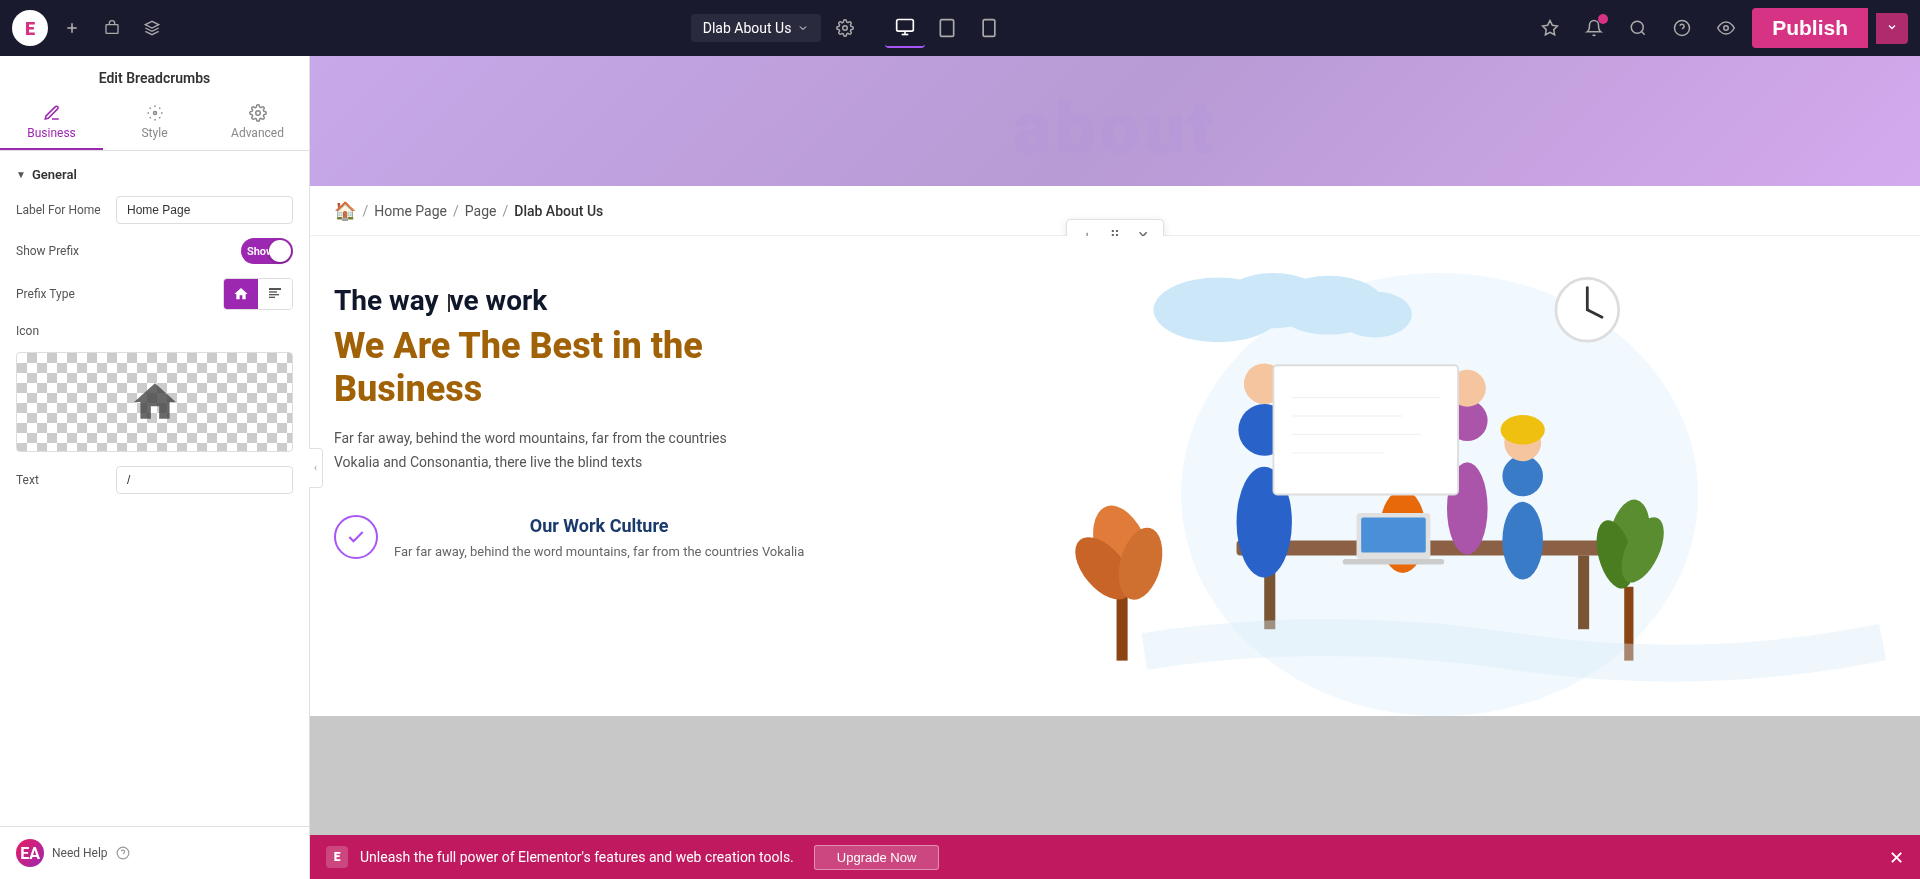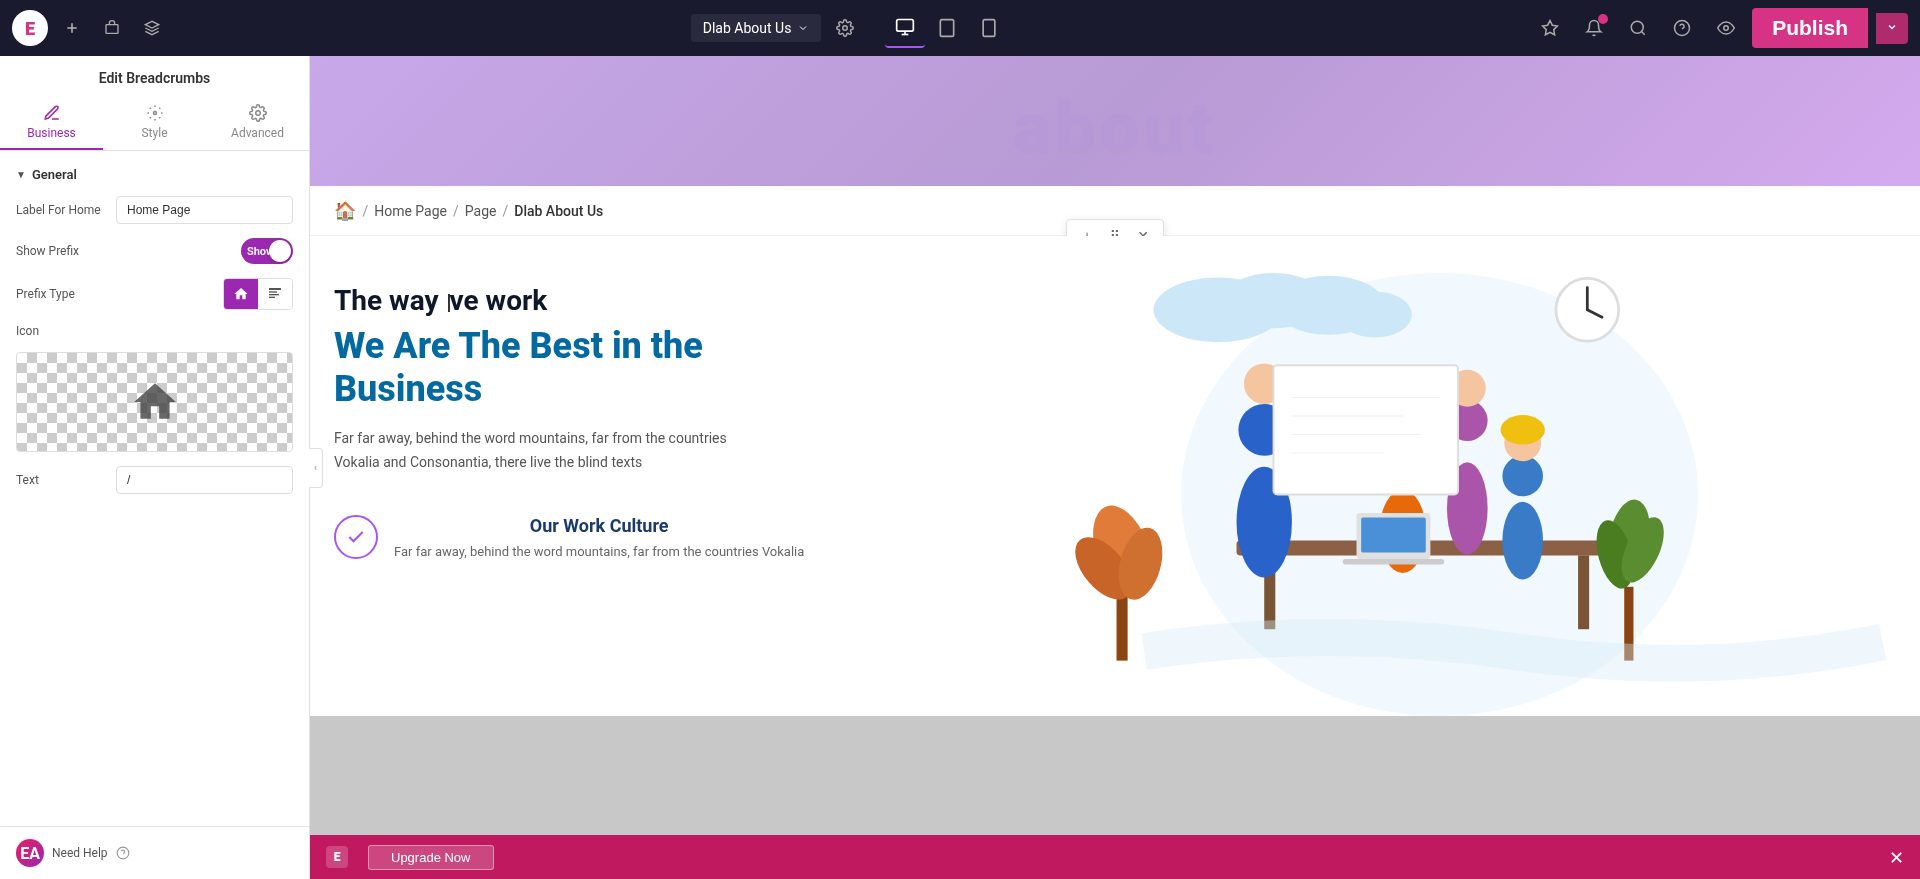--- a/index.html
+++ b/index.html
@@ -274,21 +274,21 @@
     .content-section {
       padding: 48px 24px 24px 24px;
       background: #fff;
     }
     .watermark-text {
       font-size: 28px; color: #0f172a; font-weight: 700;
       margin-bottom: 8px;
     }
     .main-heading {
       font-size: 36px; font-weight: 800;
-      color: #0369a1; line-height: 1.2;
+      color: #a16207; line-height: 1.2;
       margin-bottom: 16px;
     }
     .main-description {
       font-size: 14px; color: #555; line-height: 1.7;
       max-width: 420px; margin-bottom: 24px;
     }
     .work-culture-card {
       display: flex; align-items: flex-start; gap: 16px;
       padding-top: 16px;
     }
@@ -644,17 +644,18 @@
 
           <path d="M100 450 Q300 420 500 450 T900 440" stroke="#d8eaf8" stroke-width="40" fill="none" opacity="0.4"></path>
         </svg>
       </div>
     </div>
 
     <div class="notification-bar">
       <div class="elementor-icon">
         <span>E</span>
       </div>
+      <span>Unleash the full power of Elementor's features and web creation tools.</span>
       <button class="upgrade-btn">Upgrade Now</button>
       <span class="notif-close">✕</span>
     </div>
   </div>
 </div>
 
 </body></html>

